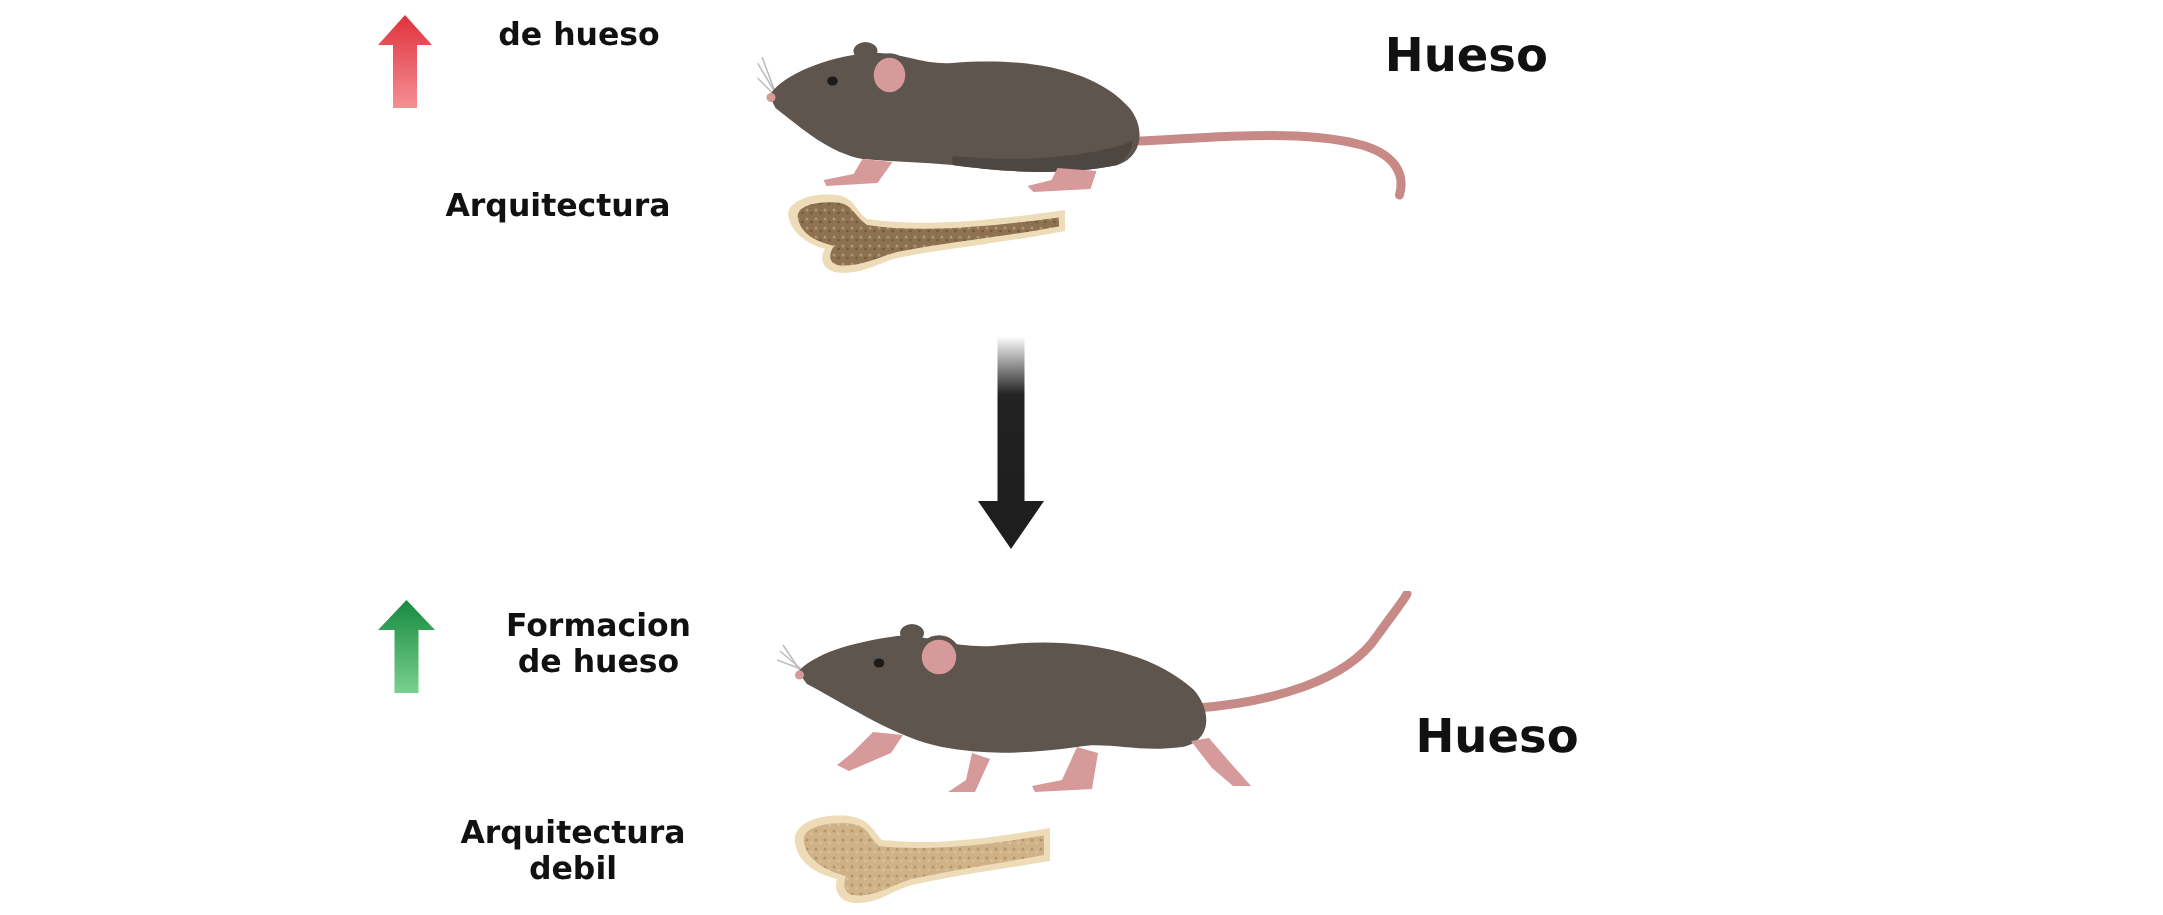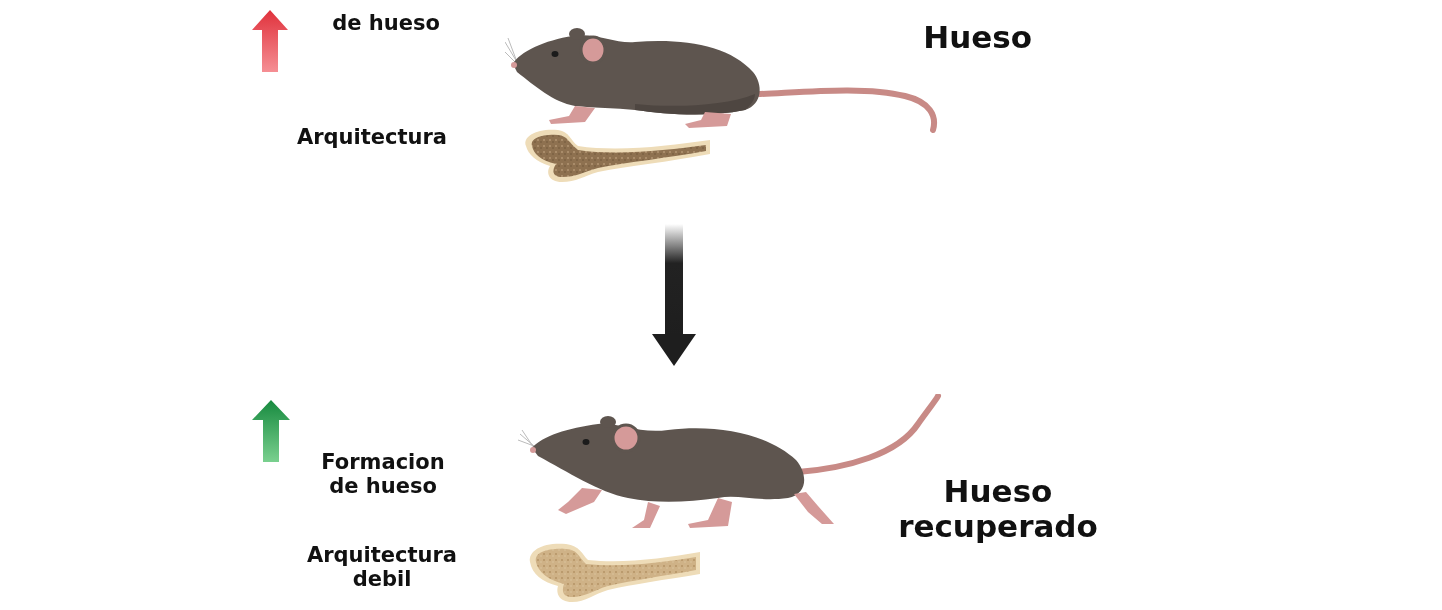--- a/index.html
+++ b/index.html
@@ -95,21 +95,21 @@
   <svg width="38" height="64" viewBox="0 0 38 64">
     <defs>
       <linearGradient id="gGreen" x1="0" y1="0" x2="0" y2="1">
         <stop offset="0" stop-color="#178a3f"></stop>
         <stop offset="1" stop-color="#7ad08f"></stop>
       </linearGradient>
     </defs>
     <polygon points="19,0 38,20 27,20 27,62 11,62 11,20 0,20" fill="url(#gGreen)"></polygon>
   </svg>
 </div>
-<div class="abs label small" style="left:298px;top:406px;width:170px;margin-top:45px;">
+<div class="abs label small" style="left:314px;top:406px;width:170px;">
   <div>Formacion</div>
   <div>de hueso</div>
 </div>
 
 <div class="abs label small" style="left:282px;top:544px;width:200px;">
   <div>Arquitectura</div>
   <div>debil</div>
 </div>
 
 <div class="abs" style="left:518px;top:394px;">
@@ -145,14 +145,13 @@
         <circle cx="5" cy="4" r="0.8" fill="#dcc59f"></circle>
       </pattern>
     </defs>
     <path d="M6 22 C4 10, 20 2, 42 4 C56 6, 58 14, 64 20 C100 24, 140 18, 176 12 L176 34 C140 40, 110 44, 84 50 C70 54, 62 62, 48 62 C34 62, 32 52, 34 46 C18 42, 8 34, 6 22 Z" fill="#eedcb8"></path>
     <path d="M12 22 C10 12, 24 8, 42 9 C54 10, 54 16, 62 24 C100 28, 140 22, 172 17 L172 30 C140 36, 110 40, 84 46 C70 50, 62 57, 48 57 C38 57, 38 50, 40 44 C24 40, 14 32, 12 22 Z" fill="url(#pStrong)"></path>
   </svg>
 </div>
 
 <div class="abs label big" style="left:880px;top:474px;width:236px;">
   <div>Hueso</div>
-  <div>recuperado</div>
 </div>
 
 </body></html>

